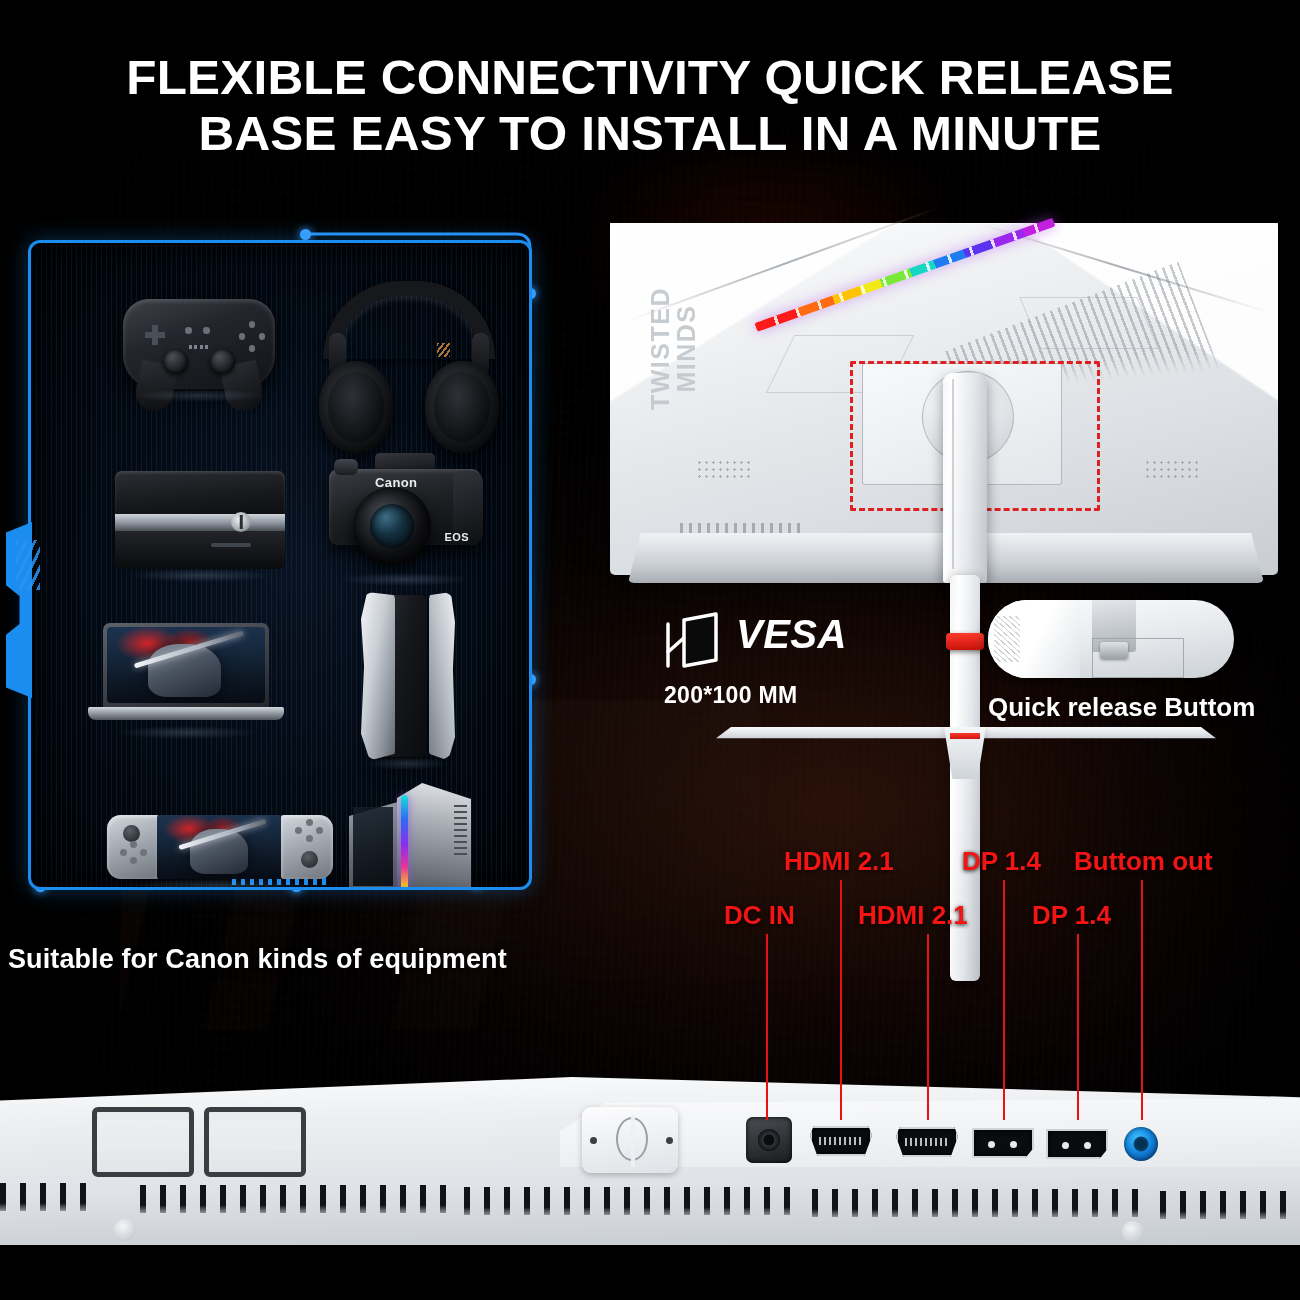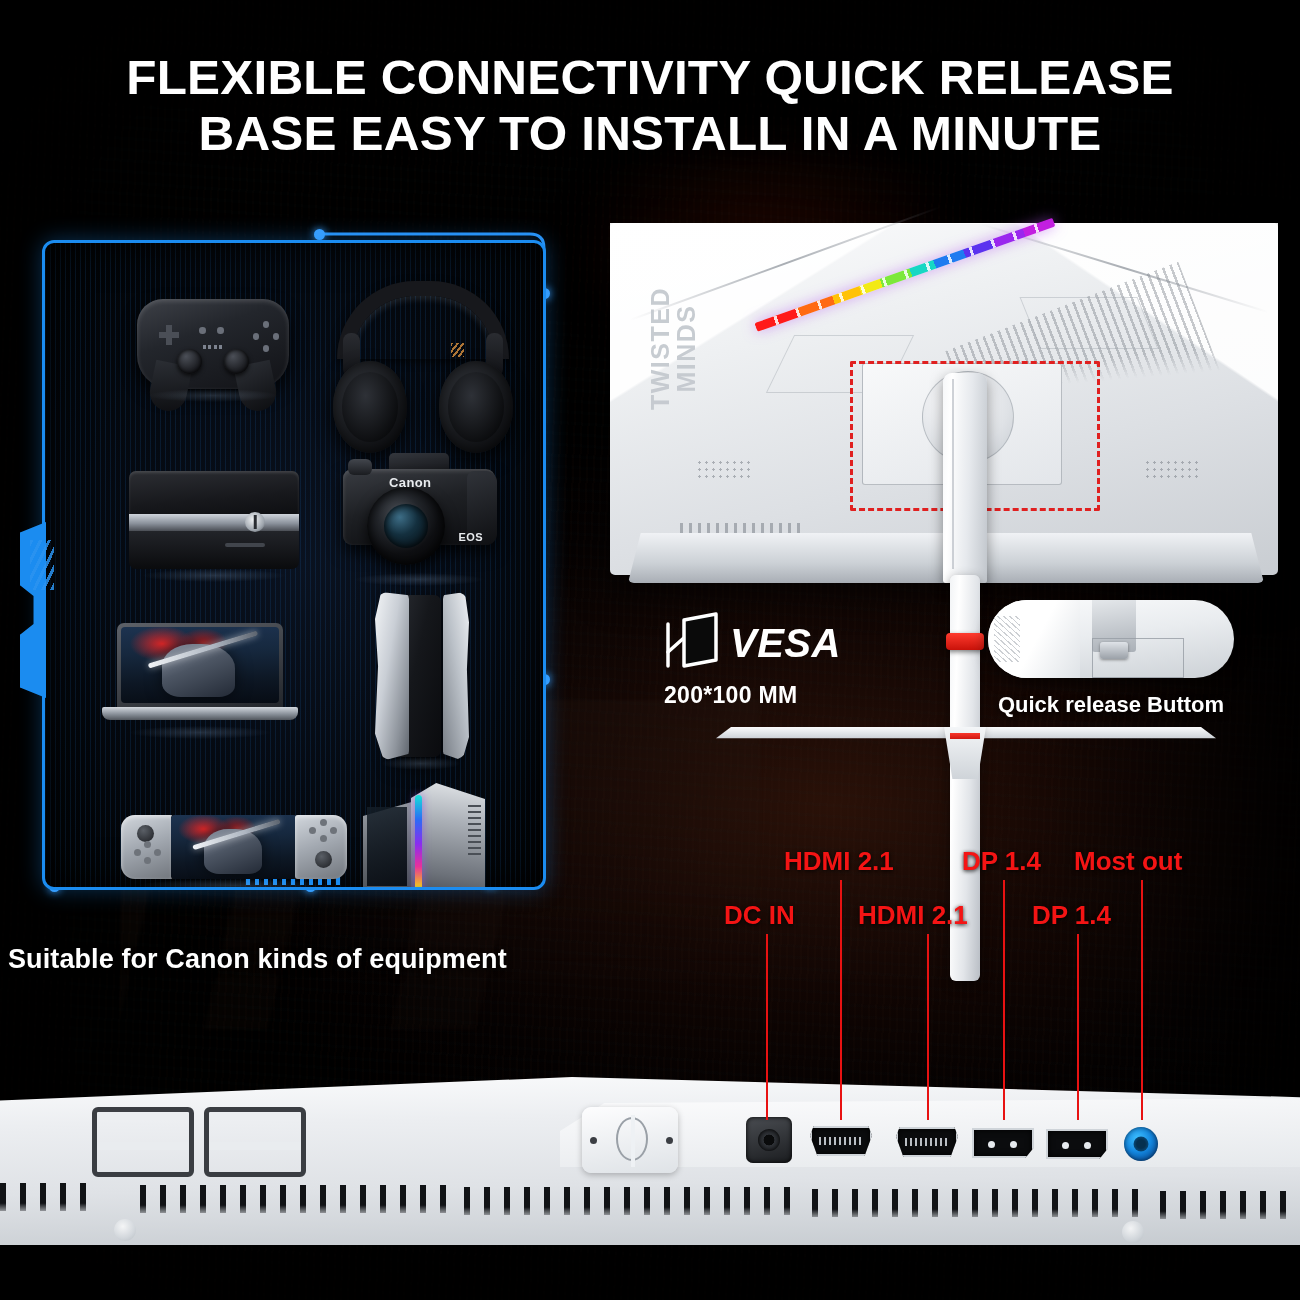--- a/index.html
+++ b/index.html
@@ -29,21 +29,21 @@
      background:radial-gradient(ellipse at center, rgba(110,25,10,.30), transparent 70%);filter:blur(22px);}
   .bg-vig{position:absolute;inset:0;box-shadow:inset 0 0 210px 70px #000;}
 
   
   .headline{position:absolute;top:50px;left:0;width:100%;text-align:center;z-index:40;
     color:#fff;font-weight:700;font-size:48px;line-height:1.16;letter-spacing:.2px;
     text-shadow:0 2px 10px rgba(0,0,0,.85);transform:scaleX(1.03);}
   .headline div{white-space:nowrap;}
 
   
-  #collage{position:absolute;left:20px;top:222px;width:544px;height:690px;z-index:20;}
+  #collage{position:absolute;left:6px;top:222px;width:544px;height:690px;z-index:20;}
   .cl-inner{position:absolute;left:22px;top:18px;right:18px;bottom:22px;
     border:3px solid #1b8cf0;border-radius:12px;overflow:hidden;
     background:
       repeating-linear-gradient(90deg, rgba(28,108,190,.17) 0 1px, rgba(0,0,0,0) 1px 5px),
       radial-gradient(ellipse at 52% 50%, #0a1220 0%, #050a12 48%, #010203 100%);
     box-shadow:0 0 22px rgba(27,140,240,.35), inset 0 0 42px rgba(0,0,0,.85);}
   .cl-trace{position:absolute;stroke:#2a93f5;stroke-width:3;fill:none;}
   .cl-tab{position:absolute;left:0;top:300px;width:26px;height:176px;background:#1b8cf0;
     border-radius:4px 0 0 4px;
     clip-path:polygon(0 6%,100% 0,100% 100%,0 94%,0 64%,52% 58%,52% 42%,0 36%);
@@ -244,39 +244,39 @@
   .mn-foot{position:absolute;left:116px;top:512px;width:500px;height:18px;z-index:8;
     background:linear-gradient(180deg,#fafbfc,#d7dbe0 50%,#b0b5bc);
     clip-path:polygon(3% 0,97% 0,100% 62%,0 62%);
     box-shadow:0 7px 18px rgba(0,0,0,.55);}
   .mn-toe{position:absolute;left:344px;top:512px;width:42px;height:52px;z-index:9;
     background:linear-gradient(180deg,#f4f6f8,#cfd4d9);
     clip-path:polygon(0 0,100% 0,80% 100%,20% 100%);border-radius:0 0 7px 7px;}
 
   
   #vesa{position:absolute;left:664px;top:612px;z-index:30;color:#fff;}
-  .vesa-row{display:flex;align-items:center;gap:10px;}
+  .vesa-row{display:flex;gap:16px;}
   .vesa-sub{margin-top:8px;font-size:23px;font-weight:700;letter-spacing:.3px;}
 
   
   #qr{position:absolute;left:988px;top:600px;z-index:30;}
   .qr-pill{width:246px;height:78px;border-radius:40px;overflow:hidden;position:relative;
     background:linear-gradient(172deg,#fbfcfd 0%,#e9ecef 46%,#ccd1d6 100%);
     box-shadow:0 5px 16px rgba(0,0,0,.6);}
   .qr-l{position:absolute;left:0;top:0;width:92px;height:100%;
     background:linear-gradient(118deg,#ffffff 0 52%, #dfe3e7 100%);}
   .qr-mesh{position:absolute;left:6px;top:16px;width:26px;height:46px;opacity:.5;
     background:repeating-linear-gradient(42deg,#9aa0a8 0 1px,transparent 1px 4px);}
   .qr-c{position:absolute;left:104px;top:-4px;width:44px;height:56px;border-radius:3px;
     background:linear-gradient(172deg,#e8ebee,#aab0b7);}
   .qr-clip{position:absolute;left:112px;top:42px;width:28px;height:17px;border-radius:3px;
     background:linear-gradient(180deg,#dfe3e8,#9ba1a8);box-shadow:0 1px 3px rgba(0,0,0,.4);}
   .qr-box{position:absolute;left:104px;top:38px;width:92px;height:40px;
     border:1px solid rgba(150,156,164,.8);}
-  .qr-cap{margin-top:14px;text-align:center;color:#fff;font-size:22px;font-weight:700;
+  .qr-cap{margin-top:14px;text-align:center;color:#fff;font-size:26px;font-weight:700;
     text-shadow:0 2px 7px rgba(0,0,0,.9);}
 
   
   #callouts{position:absolute;left:0;top:838px;width:1300px;height:290px;z-index:35;}
   .co-lbl{position:absolute;color:#f41414;font-size:26px;font-weight:700;white-space:nowrap;
     text-shadow:0 1px 4px rgba(0,0,0,.9);}
   .co-line{position:absolute;width:2px;background:#e81212;}
 
   
   #io{position:absolute;left:0;top:1055px;width:1300px;height:245px;z-index:25;}
@@ -515,21 +515,21 @@
   </div>
   <div class="qr-cap">Quick release Buttom</div>
 </div>
 
 <div id="callouts">
   <div class="co-lbl" style="left:724px;top:62px;">DC IN</div>
   <div class="co-lbl" style="left:784px;top:8px;">HDMI 2.1</div>
   <div class="co-lbl" style="left:858px;top:62px;">HDMI 2.1</div>
   <div class="co-lbl" style="left:962px;top:8px;">DP 1.4</div>
   <div class="co-lbl" style="left:1032px;top:62px;">DP 1.4</div>
-  <div class="co-lbl" style="left:1074px;top:8px;">Most out</div>
+  <div class="co-lbl" style="left:1074px;top:8px;">Buttom out</div>
 
   <div class="co-line" style="left:766px;top:96px;height:186px;"></div>
   <div class="co-line" style="left:840px;top:42px;height:240px;"></div>
   <div class="co-line" style="left:927px;top:96px;height:186px;"></div>
   <div class="co-line" style="left:1003px;top:42px;height:240px;"></div>
   <div class="co-line" style="left:1077px;top:96px;height:186px;"></div>
   <div class="co-line" style="left:1141px;top:42px;height:240px;"></div>
 </div>
 
 <div id="io">

